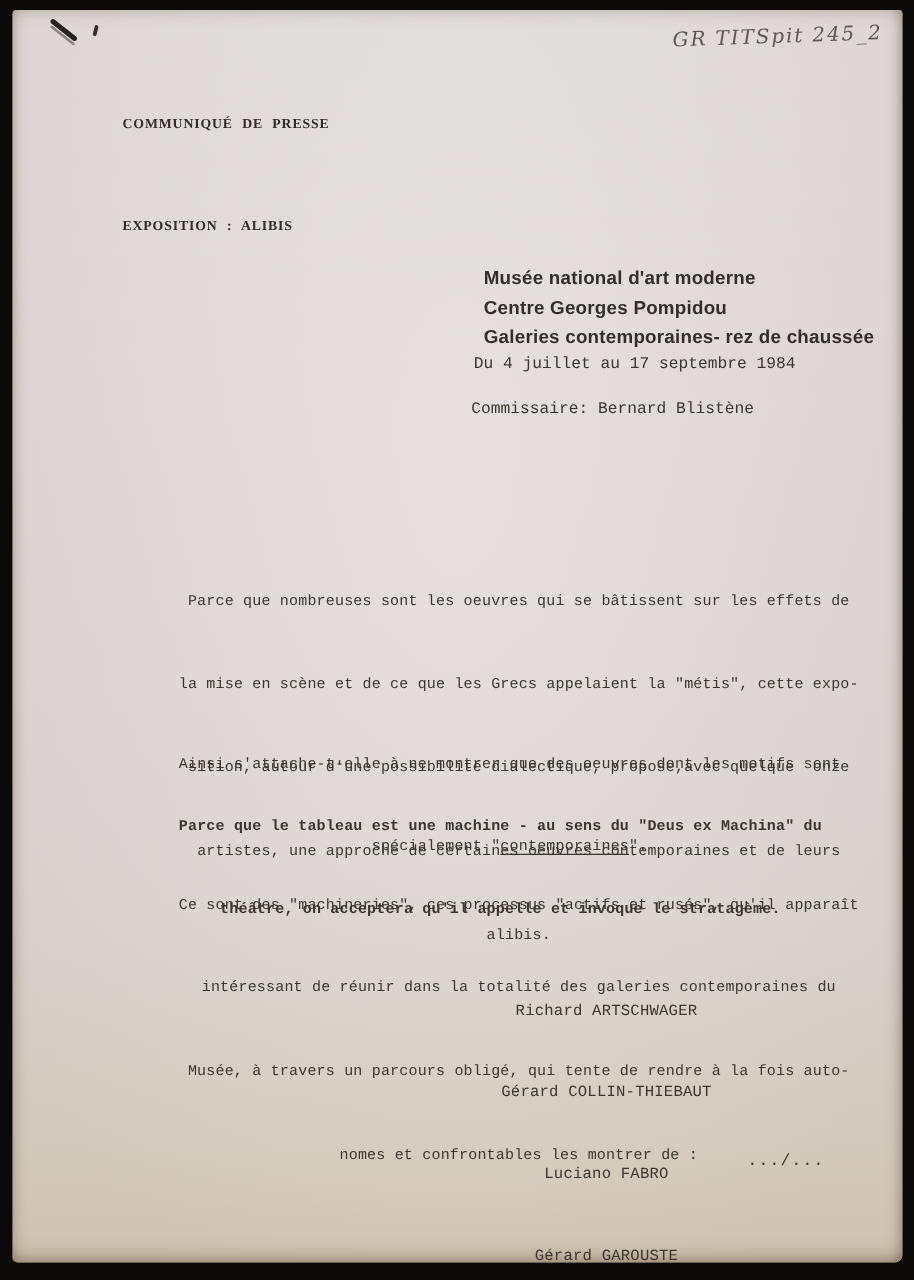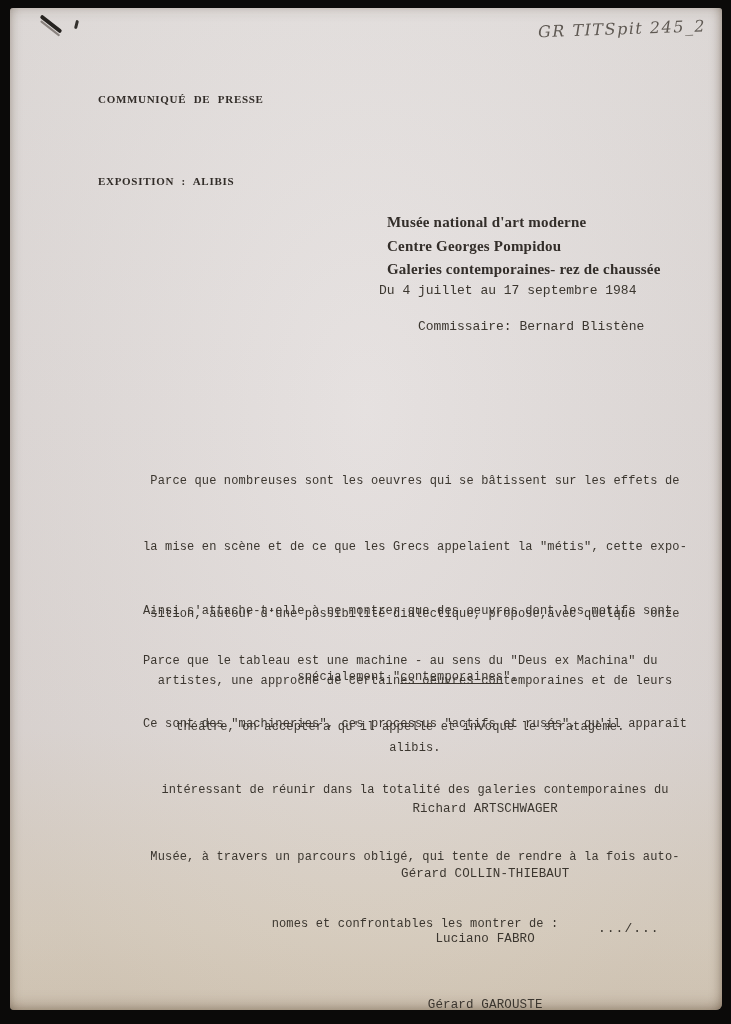--- a/index.html
+++ b/index.html
@@ -48,36 +48,36 @@
     position:absolute;left:88px;
     font-family:"Liberation Serif","DejaVu Serif",serif;
     font-weight:bold;font-size:11px;color:#322d29;
     letter-spacing:.7px;word-spacing:4px;white-space:nowrap;
   }
   .heading.h1{top:85px;}
   .heading.h2{top:121px;margin-top:46px;}
   
   .venue{
     position:absolute;left:377px;top:203px;
-    font-family:Liberation Serif, serif;
+    font-family:Liberation Sans, sans-serif;
     font-weight:bold;font-size:15px;color:#332e2a;
     line-height:23.5px;letter-spacing:.2px;white-space:nowrap;
   }
   .mono{
     font-family:"Liberation Mono","DejaVu Sans Mono",monospace;
     color:#3b362f;white-space:pre;text-align:center;
   }
   .dates{position:absolute;left:369px;top:275px;font-size:13px;}
-  .curator{position:absolute;left:367px;top:311px;font-size:13px;margin-left:41px;}
+  .curator{position:absolute;left:367px;top:311px;font-size:13px;}
   
   .para{
     position:absolute;left:90px;
     font-size:12px;line-height:22.3px;letter-spacing:.15px;margin-left:43px;
   }
-  .p1{top:417px;} .p2{top:547px;} .p3{top:597px;} .p4{top:660px;}
+  .p1{top:417px;} .p2{top:547px;} .p3{top:597px;font-weight:bold;} .p4{top:660px;}
   .tline{white-space:pre;}
   .underline{text-decoration:underline;text-underline-offset:3px;}
   
   .artists{
     position:absolute;left:391px;top:747px;
     font-size:12.5px;line-height:21.8px;letter-spacing:.15px;
   }
   
   .continuation{
     position:absolute;left:588px;top:913px;font-size:13px;letter-spacing:1px;

